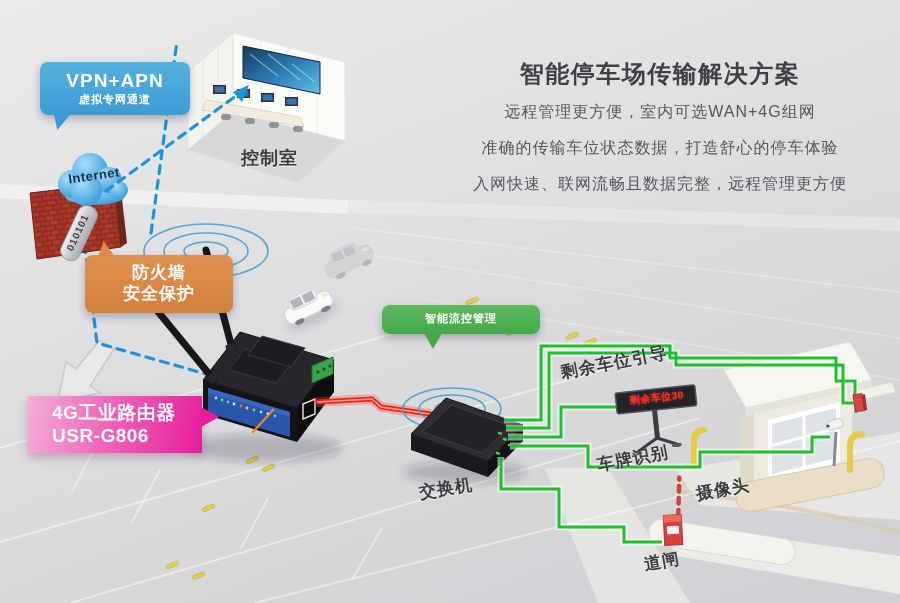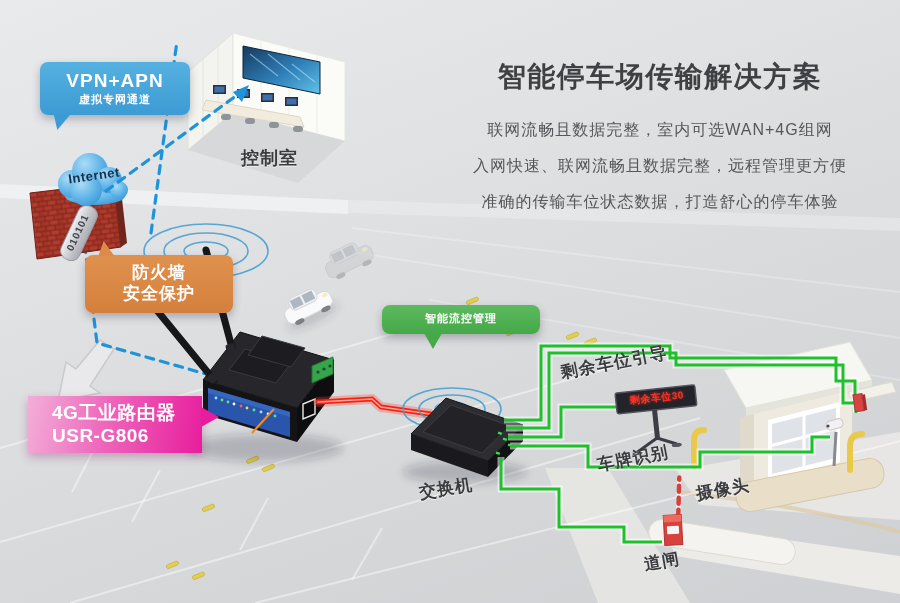--- a/index.html
+++ b/index.html
@@ -44,21 +44,21 @@
   #plate-label{left:597px;top:447px;transform:rotate(-11deg);}
   #camera-label{left:696px;top:478px;transform:rotate(-10deg);}
   #gate-label{left:644px;top:550px;transform:rotate(-10deg);}
   #internet-label{left:56px;top:168px;width:76px;text-align:center;transform:rotate(-8deg);
     font-weight:bold;font-size:13px;color:#16314c;letter-spacing:.5px;}
   #binary-label{left:46px;top:226px;width:66px;height:14px;text-align:center;
     transform:rotate(-65deg);font-weight:bold;font-size:10px;color:#3f4046;letter-spacing:1px;}
   #sign-text{left:619px;top:391px;width:76px;height:16px;text-align:center;transform:rotate(-6deg);
     font-weight:bold;font-size:10px;color:#ff3126;letter-spacing:.5px;text-shadow:0 0 3px rgba(255,60,30,.8);}
   #header{left:430px;top:58px;width:460px;text-align:center;}
-  #header .htitle{font-size:28px;font-weight:bold;color:#3e4043;letter-spacing:1.5px;margin-bottom:16px;}
+  #header .htitle{font-size:24px;font-weight:bold;color:#3e4043;letter-spacing:1.5px;margin-bottom:4px;}
   #header .hline{font-size:16px;color:#55575b;letter-spacing:1px;line-height:36px;}
 </style>
 </head>
 <body>
 
 <div class="stage">
 
   <svg class="abs" style="left:0;top:0" width="900" height="603" viewBox="0 0 900 603">
     <defs>
       <linearGradient id="scr" x1="0" y1="0" x2="1" y2="1">
@@ -350,18 +350,18 @@
 
   <div class="glabel" id="ctrl-label">控制室</div>
   <div class="glabel" id="switch-label">交换机</div>
   <div class="glabel" id="guide-label">剩余车位引导</div>
   <div class="glabel" id="plate-label">车牌识别</div>
   <div class="glabel" id="camera-label">摄像头</div>
   <div class="glabel" id="gate-label">道闸</div>
 
   <div class="abs" id="header">
     <div class="htitle">智能停车场传输解决方案</div>
-    <div class="hline">联网流畅且数据完整，室内可选WAN+4G组网</div>
+    <div class="hline">远程管理更方便，室内可选WAN+4G组网</div>
+    <div class="hline">准确的传输车位状态数据，打造舒心的停车体验</div>
     <div class="hline">入网快速、联网流畅且数据完整，远程管理更方便</div>
-    <div class="hline">准确的传输车位状态数据，打造舒心的停车体验</div>
   </div>
 
 </div>
 
 </body></html>

